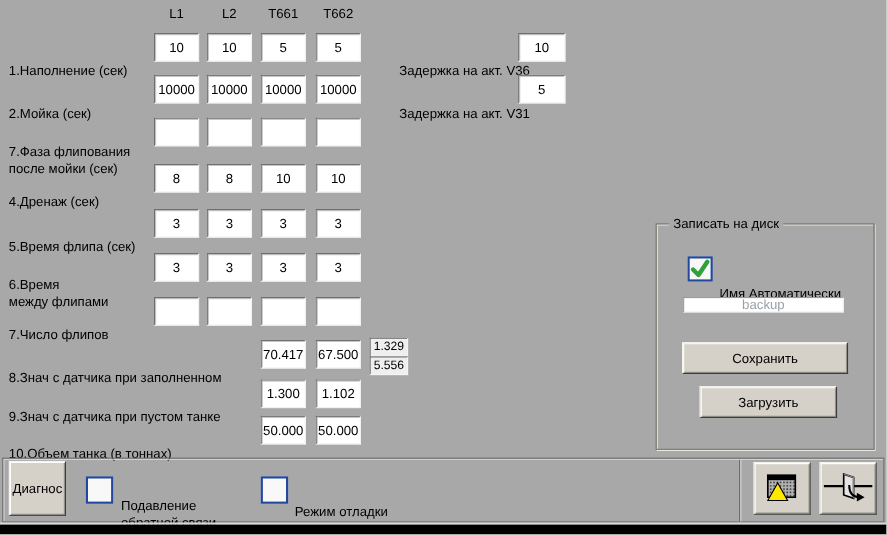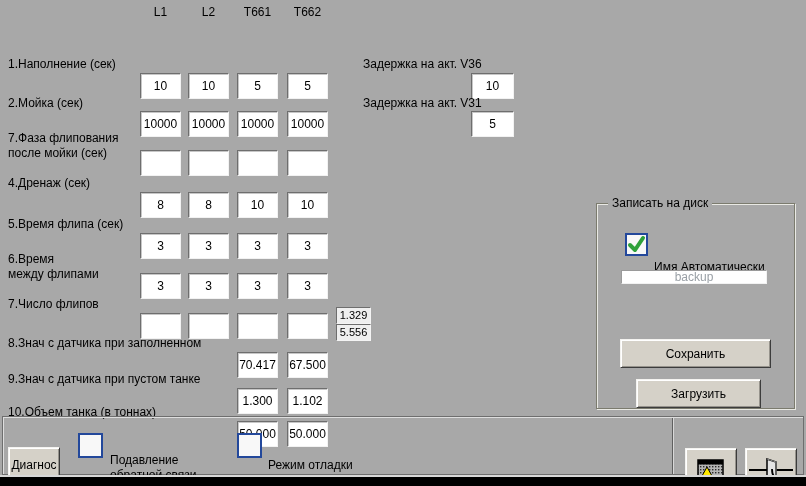--- a/index.html
+++ b/index.html
@@ -12,35 +12,34 @@
   .abs { position:absolute; }
   .lbl { position:absolute; white-space:pre-line; line-height:15px;margin-top:21px; }
   .colhead { position:absolute; width:41px; text-align:center; top:5px; }
   .field {
     position:absolute; box-sizing:border-box; width:41px; height:26px;
     background:#fff; text-align:center; font-family:"Liberation Sans",sans-serif;
     font-size:12px; color:#000; padding:0;
     border:1px solid; border-color:#6e6e6e #f2f2f2 #f2f2f2 #6e6e6e;
     box-shadow: inset 1px 1px 0 rgba(0,0,0,0.22);
     outline:none;
-    margin-top:43px;
   }
   .minibox {
     position:absolute; box-sizing:border-box; width:35px; height:17px;
     background:#efefef; text-align:center; font-size:11px; line-height:15px;
     border:1px solid; border-color:#6e6e6e #f4f4f4 #f4f4f4 #6e6e6e;
   }
   .btn {
     position:absolute; box-sizing:border-box;
     background:#d5d1c8;
     border:1px solid; border-color:#f4f3f0 #3c3c3c #3c3c3c #f4f3f0;
     box-shadow: inset 1px 1px 0 #ffffff, inset -1px -1px 0 #96938c;
     font-family:"Liberation Sans",sans-serif; font-size:12px; color:#000;
     display:flex; align-items:center; justify-content:center;
-    cursor:default; padding:0;margin-top:28px;
+    cursor:default; padding:0;
   }
   .checkbox {
     position:absolute; box-sizing:border-box;
     background:#f8f8f8; border:2px solid #23489b;
     display:flex; align-items:center; justify-content:center;
   }
   .groupbox {
     position:absolute; box-sizing:border-box;
     border:1px solid #7b7b6e;
     box-shadow: inset 1px 1px 0 #e9e9e4, 1px 1px 0 #e9e9e4;
@@ -145,21 +144,21 @@
       <polyline points="3,10 8,15 16,3" fill="none" stroke="#2ea13a" stroke-width="4" stroke-linecap="round" stroke-linejoin="round"></polyline>
     </svg>
   </div>
   <div class="lbl" style="left:654px; top:239px">Имя Автоматически</div>
   <input class="name-input" style="left: 621px; top: 270px; width: 146px; height: 14px;" placeholder="backup">
   <button class="btn" style="left:620px; top:311px; width:151px; height:29px">Сохранить</button>
   <button class="btn" style="left:636px; top:351px; width:125px; height:29px">Загрузить</button>
 
   <div class="frame" style="left:2px; top:416px; width:802px; height:59px"></div>
 
-  <button class="btn" style="left:8px; top:419px; width:52px; height:36px">Диагнос</button>
+  <button class="btn" style="left:8px; top:419px; width:52px; height:50px">Диагнос</button>
 
   <div class="checkbox" style="left:78px; top:433px; width:25px; height:25px">
     <svg width="19" height="19" viewBox="0 0 19 19" style="visibility: hidden;">
       <polyline points="3,10 8,15 16,3" fill="none" stroke="#2ea13a" stroke-width="4" stroke-linecap="round" stroke-linejoin="round"></polyline>
     </svg>
   </div>
   <div class="lbl" style="left:110px; top:432px">Подавление
 обратной связи</div>
 
   <div class="checkbox" style="left:237px; top:433px; width:25px; height:25px">

